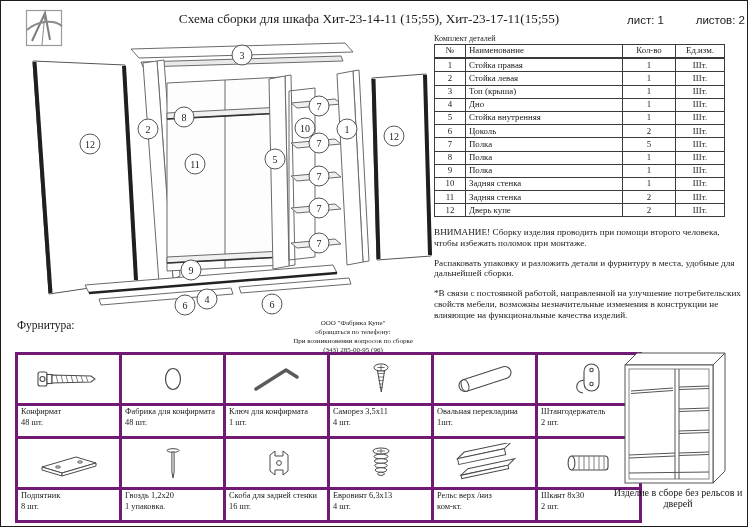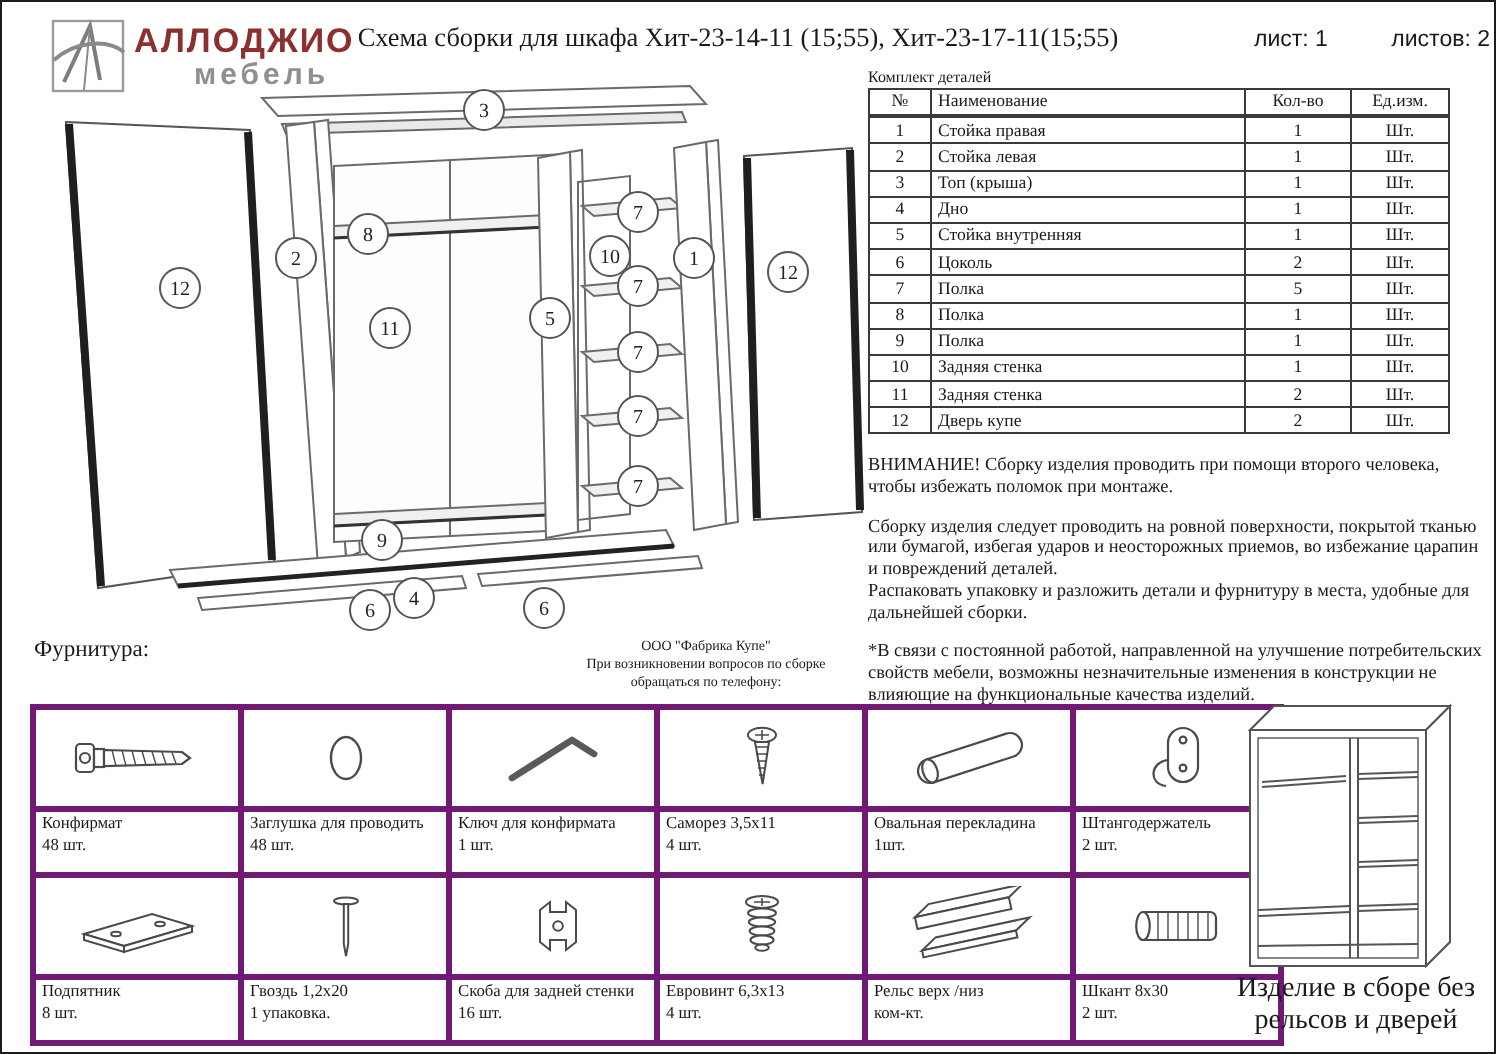--- a/index.html
+++ b/index.html
@@ -41,41 +41,37 @@
 
   
   .hw-heading{left:16px;top:318px;font-size:11.5px;}
   .hw-table{left:14px;top:351px;border-collapse:collapse;table-layout:fixed;}
   .hw-table td{border:3px solid #701a75;}
   .hw-icon-cell{width:99px;height:46px;text-align:center;vertical-align:middle;background:#fff;}
   .hw-label-cell{height:28px;vertical-align:top;font-size:8.4px;line-height:1.25;padding:1px 3px;}
 
   
   .assembled-svg{left:618px;top:344px;}
-  .assembled-caption{left:608px;top:486px;width:138px;text-align:center;font-size:14px;}
+  .assembled-caption{left:608px;top:486px;width:138px;text-align:center;font-size:10px;}
 
   svg{display:block;}
   .callout circle{fill:#fff;stroke:#555;stroke-width:1;}
   .callout text{font-family:"Liberation Serif",serif;font-size:10px;fill:#222;text-anchor:middle;}
 </style>
 </head>
 <body>
 
 <div class="page">
 
   <svg class="abs logo-box" width="38" height="38" viewBox="0 0 38 38">
     <rect x="1.5" y="1.5" width="35" height="35" fill="#fff" stroke="#9a9a9a" stroke-width="1.2"></rect>
     <path d="M7 32 L20 4 L25 31" stroke="#7d7d7d" stroke-width="2" fill="none"></path>
     <path d="M2 21 C 12 12, 28 10, 37 17" stroke="#8a8a8a" stroke-width="2" fill="none"></path>
     <path d="M20 4 L17 36" stroke="#8a8a8a" stroke-width="1" fill="none"></path>
   </svg>
-  <div class="abs brand-wrap">
-    <div class="brand">АЛЛОДЖИО</div>
-    <div class="brand-sub">мебель</div>
-  </div>
   <div class="abs title">
     <div>Схема сборки для шкафа Хит-23-14-11 (15;55), Хит-23-17-11(15;55)</div>
   </div>
   <div class="abs sheetinfo">
     <span>лист: 1</span>
     <span>листов: 2</span>
   </div>
 
   <svg class="abs" style="left:14px;top:38px;" width="420" height="294" viewBox="0 0 420 294">
     <g stroke="#6a6a6a" stroke-width="1" fill="#fff">
@@ -281,30 +277,30 @@
           <td class="col-qty">2</td>
           <td class="col-unit">Шт.</td>
         </tr>
     </tbody>
   </table>
 
   <div class="abs notes">
     <p>ВНИМАНИЕ! Сборку изделия проводить при помощи второго человека, чтобы избежать поломок при монтаже.</p>
     <p>
       </p>
-      <div>Сборку изделия следует проводить на ровной поверхности, покрытой тканью или бумагой, избегая ударов и неосторожных приемов, во избежание царапин и повреждений деталей.</div>
       <div>Распаковать упаковку и разложить детали и фурнитуру в места, удобные для дальнейшей сборки.</div>
     <p></p>
     <p>*В связи с постоянной работой, направленной на улучшение потребительских свойств мебели, возможны незначительные изменения в конструкции не влияющие на функциональные качества изделий.</p>
   </div>
 
   <div class="abs factory">
     <div>ООО "Фабрика Купе"</div>
+    <div>обращаться по телефону:</div>
     <div>При возникновении вопросов по сборке</div>
-    <div>обращаться по телефону:</div>
+    <div>(343) 285-00-95 (96)</div>
   </div>
 
   <div class="abs hw-heading">Фурнитура:</div>
   <table class="abs hw-table">
     <tbody>
         <tr>
       <td class="hw-icon-cell">
         <svg width="72" height="40" style="margin:0 auto;">
           <g stroke="#4a4a4a" fill="#fff" stroke-width="1.1">
             <rect x="5" y="13" width="9" height="14" rx="2"></rect>
@@ -353,21 +349,21 @@
           </g>
         </svg>
       </td>
     </tr>
     <tr>
       <td class="hw-label-cell">
             <div>Конфирмат</div>
             <div>48 шт.</div>
           </td>
       <td class="hw-label-cell">
-            <div>Заглушка для проводить</div>
+            <div>Фабрика для конфирмата</div>
             <div>48 шт.</div>
           </td>
       <td class="hw-label-cell">
             <div>Ключ для конфирмата</div>
             <div>1 шт.</div>
           </td>
       <td class="hw-label-cell">
             <div>Саморез 3,5х11</div>
             <div>4 шт.</div>
           </td>

